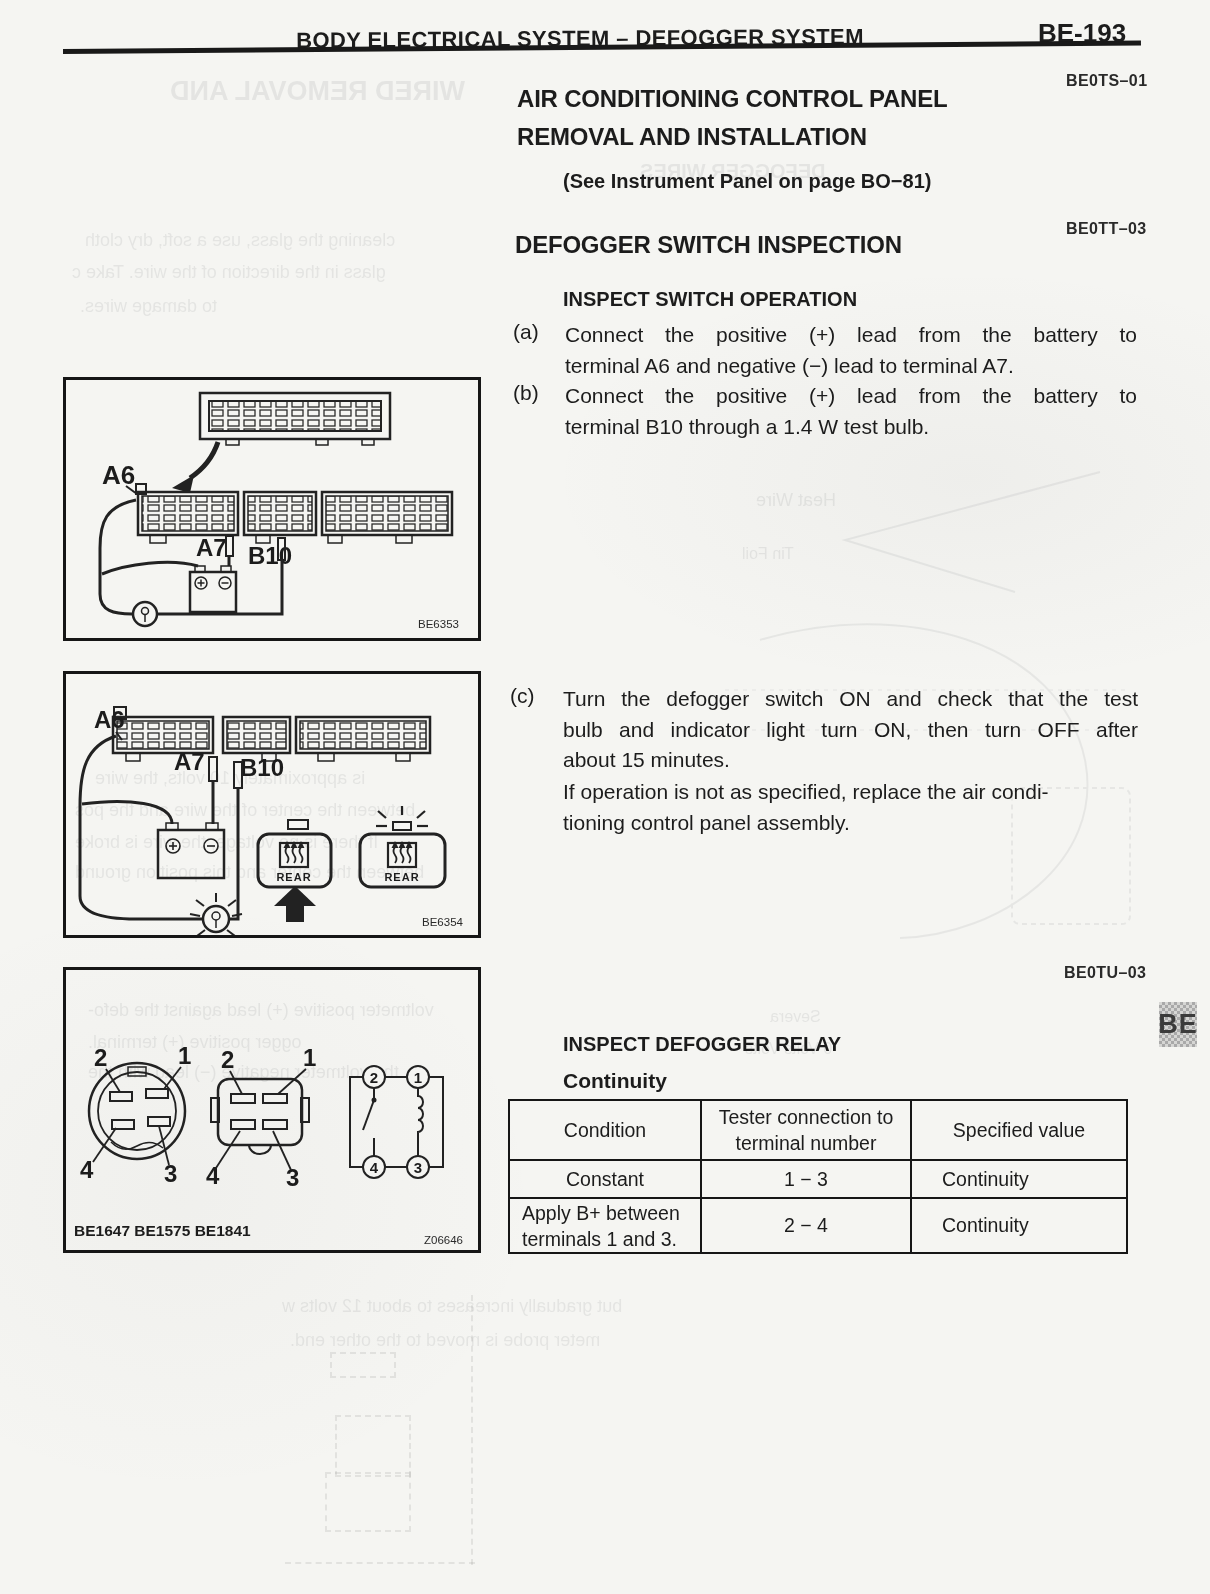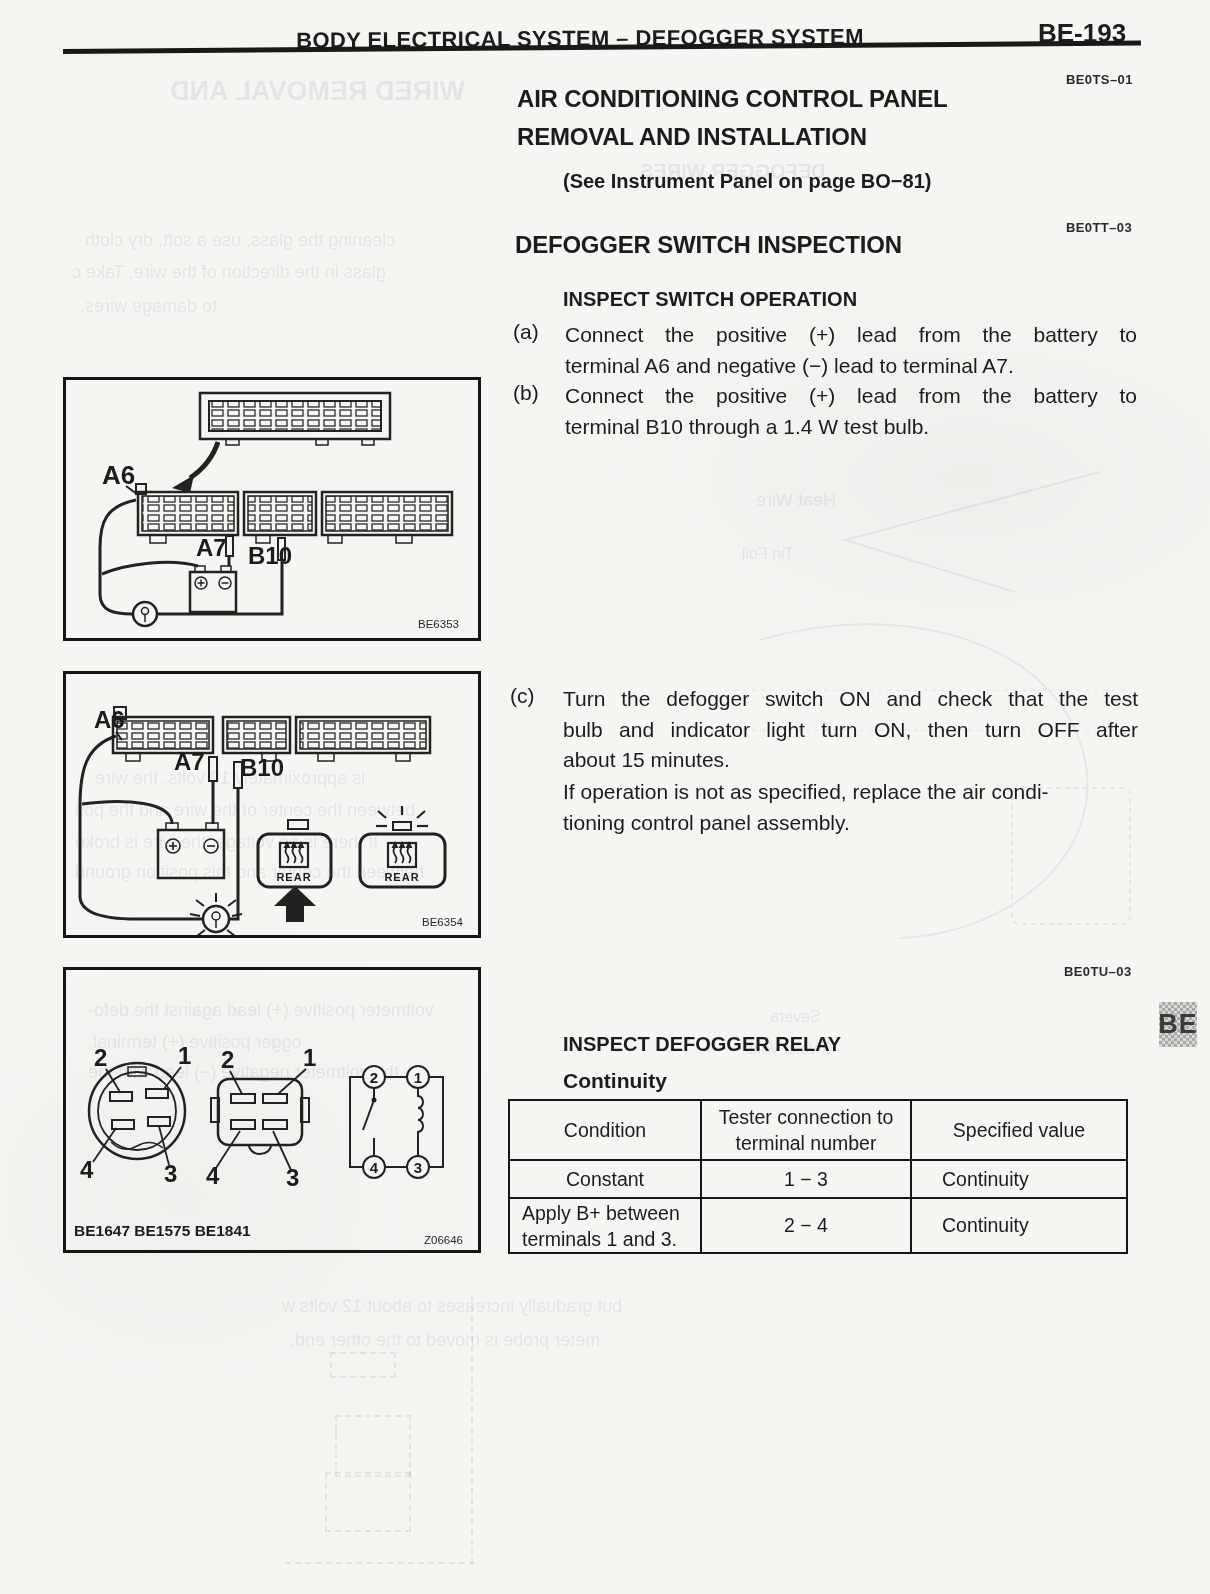--- a/index.html
+++ b/index.html
@@ -12,21 +12,21 @@
     font-family:"Liberation Sans", sans-serif;color:#1c1c1c;overflow:hidden;
   }
   .abs{position:absolute;}
   
   .hdr-title{left:250px;top:26px;width:660px;text-align:center;font-size:22px;font-weight:bold;letter-spacing:.4px;transform:rotate(-.4deg);}
   .hdr-page{left:1038px;top:18px;font-size:26px;font-weight:bold;}
   .hdr-rule{left:63px;top:49px;width:1078px;height:5px;background:#191919;transform:rotate(-.45deg);transform-origin:left center;}
   
   .h1{font-size:24px;font-weight:bold;letter-spacing:-.2px;line-height:38px;}
   .h2{font-size:20px;font-weight:bold;}
-  .code{font-size:13px;font-weight:bold;color:#2a2a2a;letter-spacing:.4px;}
+  .code{font-size:16px;font-weight:bold;color:#2a2a2a;letter-spacing:.4px;}
   .body{font-size:21px;line-height:30.5px;}
   .jline{display:block;text-align:justify;text-align-last:justify;}
   .lline{display:block;}
   .steplabel{font-size:21px;}
   
   table.spec{border-collapse:collapse;table-layout:fixed;}
   table.spec td{border:2.5px solid #161616;font-size:19.5px;vertical-align:middle;padding:0;}
   
   .figure{border:3px solid #161616;}
   .figure svg{display:block;font-family:"Liberation Sans",sans-serif;}

